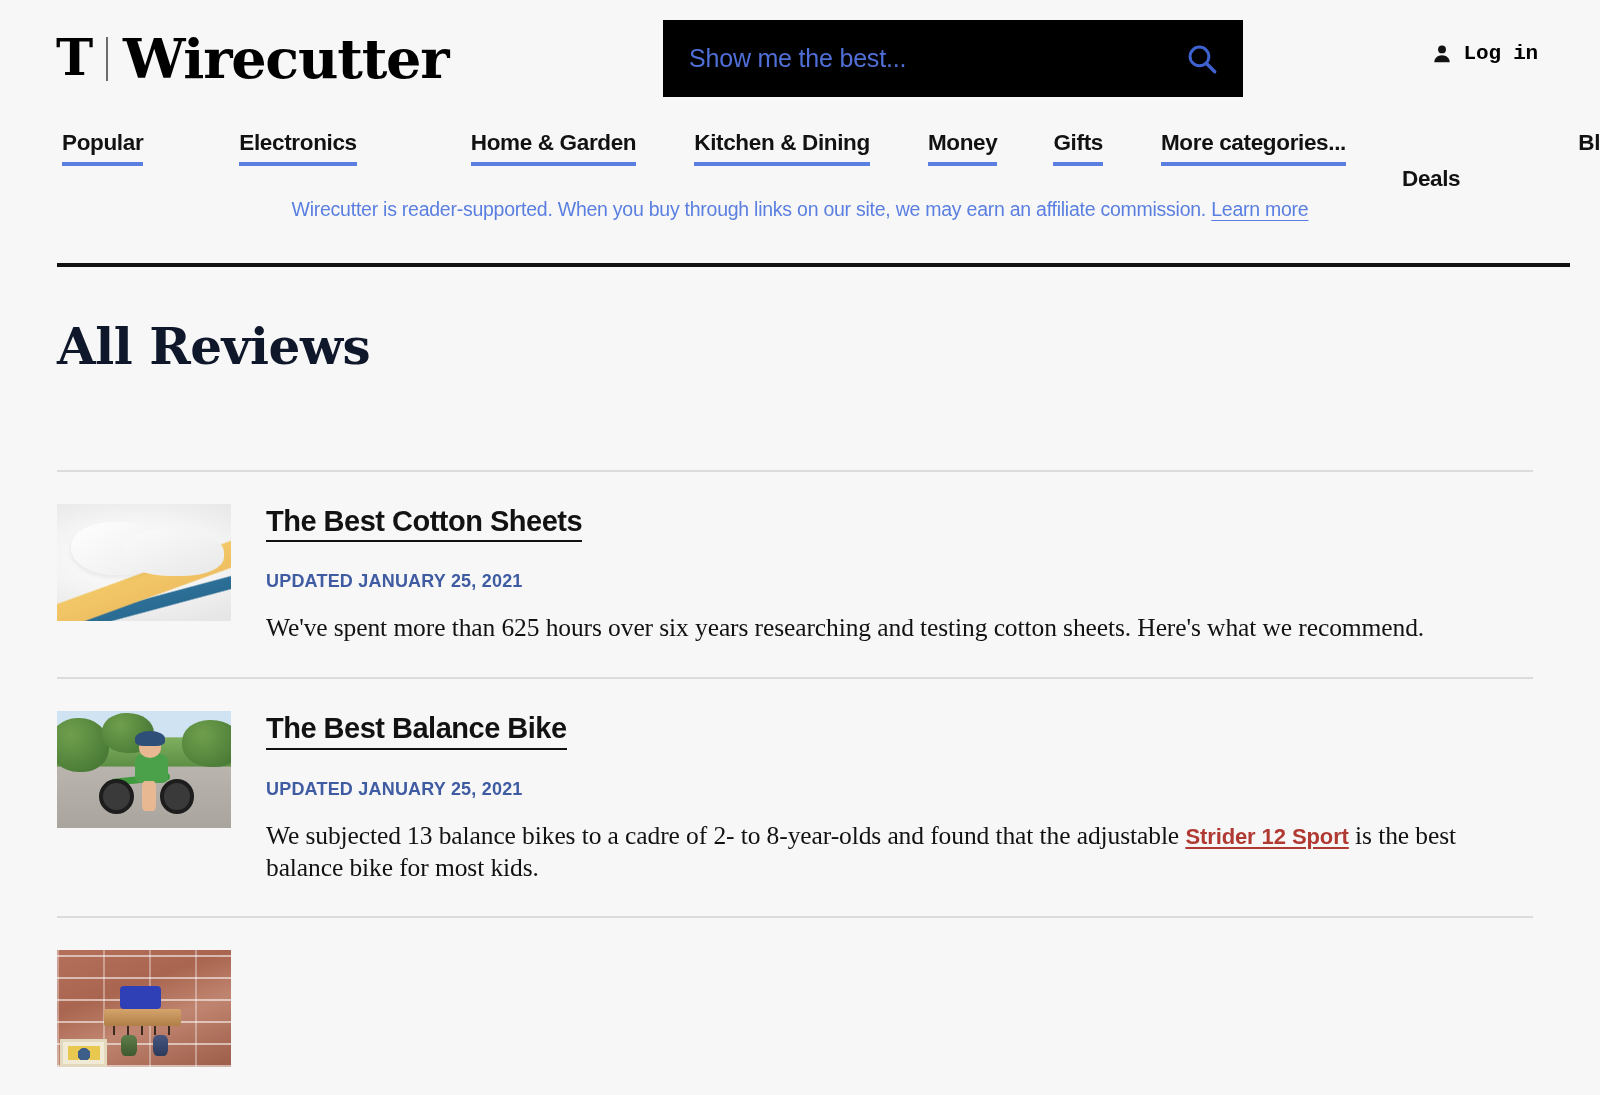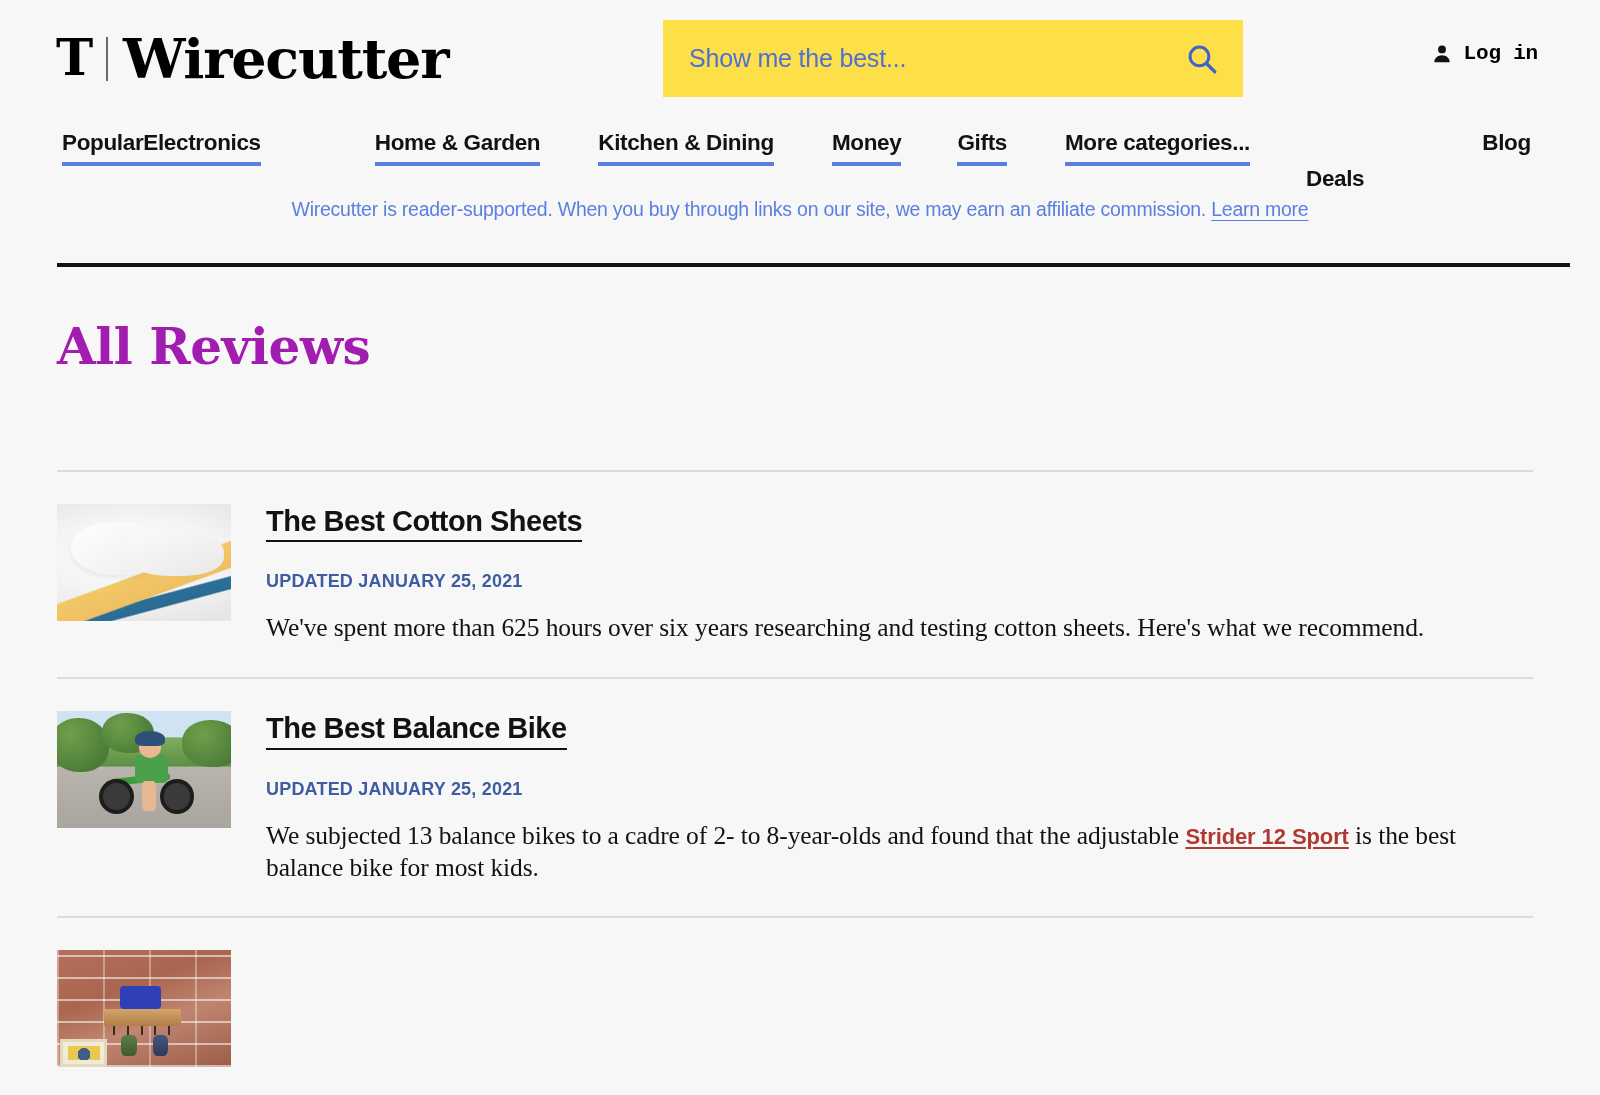--- a/index.html
+++ b/index.html
@@ -45,21 +45,21 @@
     color: #000;
     letter-spacing: -1.2px;
     transform: scaleX(1.03);
     transform-origin: left center;
   }
 
   .searchbar {
     position: absolute;
     left: 663px; top: 20px;
     width: 580px; height: 77px;
-    background: #fde047;
+    background: #000000;
     display: flex; align-items: center;
     padding: 0 22px 0 24px;
   }
   .search-input {
     flex: 1 1 auto;
     border: 0; outline: 0; background: transparent;
     font-family: "Liberation Sans", sans-serif;
     font-size: 25px;
     color: #4f6fd6;
     letter-spacing: -0.2px;
@@ -116,21 +116,21 @@
   }
 
   
   .rule-wrap { padding: 42px 56px 0 57px; }
   .black-rule { height: 4px; background: #121212; width: 1513px; }
 
   .page-title {
     font-family: "DejaVu Serif", serif;
     font-weight: 700;
     font-size: 50px;
-    color: #a21caf;
+    color: #0f172a;
     letter-spacing: -0.5px;
     padding: 18px 0 0 57px;
     line-height: 1.1;
   }
 
   
   .list { padding: 0 56px 0 57px; margin-top: 96px; }
   .divider { height: 2px; background: #dcdcdc; width: 1476px; }
 
   .row {
@@ -269,21 +269,21 @@
       <svg width="22" height="22" viewBox="0 0 24 24">
         <circle cx="12" cy="7" r="4.3" fill="#121212"></circle>
         <path d="M3.6 21c0-4.6 3.8-7.6 8.4-7.6s8.4 3 8.4 7.6z" fill="#121212"></path>
       </svg>
       <span class="login-label">Log in</span>
     </div>
   </div>
 
   <div class="nav" id="nav">
       <div class="nav-item u">Popular</div>
-      <div class="nav-item u" style="">Electronics</div>
+      <div class="nav-item u" style="margin-left: 96px;">Electronics</div>
       <div class="nav-item u" style="margin-left: 114px;">Home &amp; Garden</div>
       <div class="nav-item u" style="margin-left: 58px;">Kitchen &amp; Dining</div>
       <div class="nav-item u" style="margin-left: 58px;">Money</div>
       <div class="nav-item u" style="margin-left: 56px;">Gifts</div>
       <div class="nav-item u" style="margin-left: 58px;">More categories...</div>
       <div class="nav-item" style="margin-left: 56px; margin-top: 36px;">Deals</div>
       <div class="nav-item" style="margin-left: 118px;">Blog</div>
     </div>
 
   <div class="disclosure">

